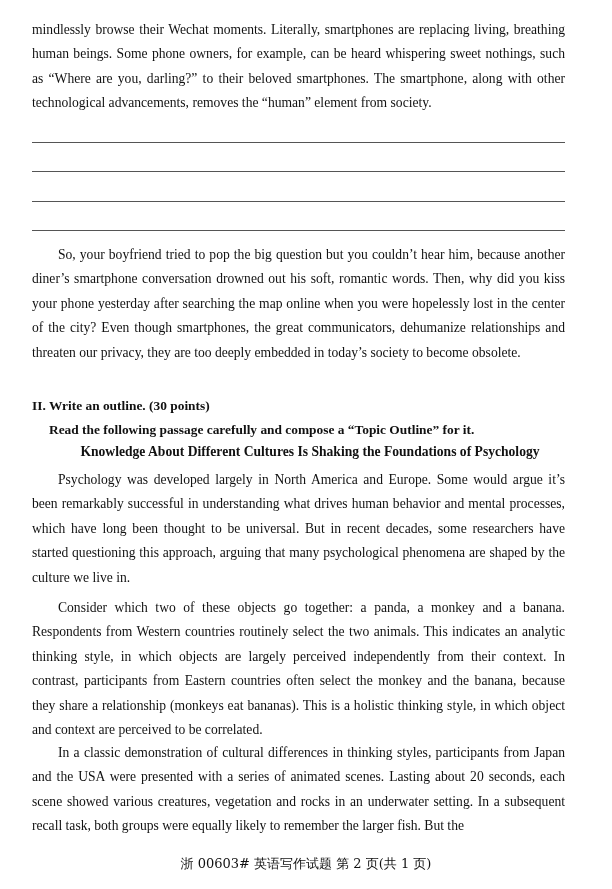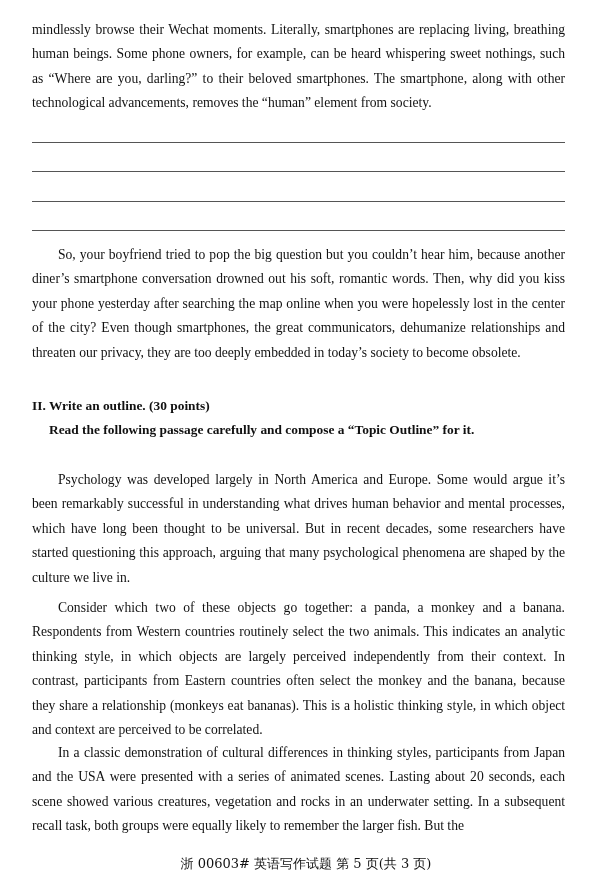--- a/index.html
+++ b/index.html
@@ -48,19 +48,20 @@
   <div class="rule" style="top:142px;"></div>
   <div class="rule" style="top:171px;"></div>
   <div class="rule" style="top:201px;"></div>
   <div class="rule" style="top:230px;"></div>
 
   <p class="para indent" style="top:243px;">So, your boyfriend tried to pop the big question but you couldn’t hear him, because another diner’s smartphone conversation drowned out his soft, romantic words. Then, why did you kiss your phone yesterday after searching the map online when you were hopelessly lost in the center of the city? Even though smartphones, the great communicators, dehumanize relationships and threaten our privacy, they are too deeply embedded in today’s society to become obsolete.</p>
 
   <p class="heading" style="top:398px;">II. Write an outline. (30 points)</p>
   <p class="subheading" style="top:414px;margin-top:8px;">Read the following passage carefully and compose a “Topic Outline” for it.</p>
 
+  <p class="title" style="top:443px;">Knowledge About Different Cultures Is Shaking the Foundations of Psychology</p>
 
   <p class="para indent" style="top:468px;">Psychology was developed largely in North America and Europe. Some would argue it’s been remarkably successful in understanding what drives human behavior and mental processes, which have long been thought to be universal. But in recent decades, some researchers have started questioning this approach, arguing that many psychological phenomena are shaped by the culture we live in.</p>
   <p class="para indent" style="top:596px;">Consider which two of these objects go together: a panda, a monkey and a banana. Respondents from Western countries routinely select the two animals. This indicates an analytic thinking style, in which objects are largely perceived independently from their context. In contrast, participants from Eastern countries often select the monkey and the banana, because they share a relationship (monkeys eat bananas). This is a holistic thinking style, in which object and context are perceived to be correlated.</p>
   <p class="para indent" style="top:741px;">In a classic demonstration of cultural differences in thinking styles, participants from Japan and the USA were presented with a series of animated scenes. Lasting about 20 seconds, each scene showed various creatures, vegetation and rocks in an underwater setting. In a subsequent recall task, both groups were equally likely to remember the larger fish. But the</p>
 
-  <div class="footer">浙 00603# 英语写作试题 第 5 页(共 3 页)</div>
+  <div class="footer">浙 00603# 英语写作试题 第 2 页(共 1 页)</div>
 </div>
 
 </body></html>

